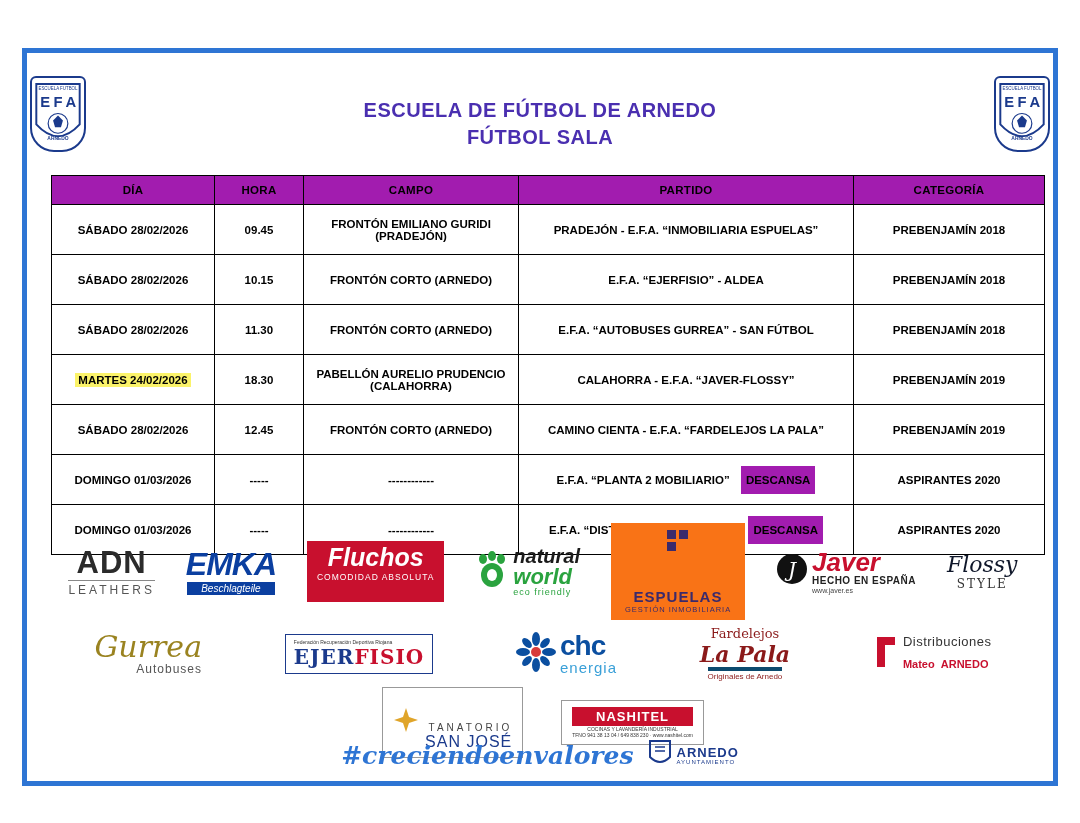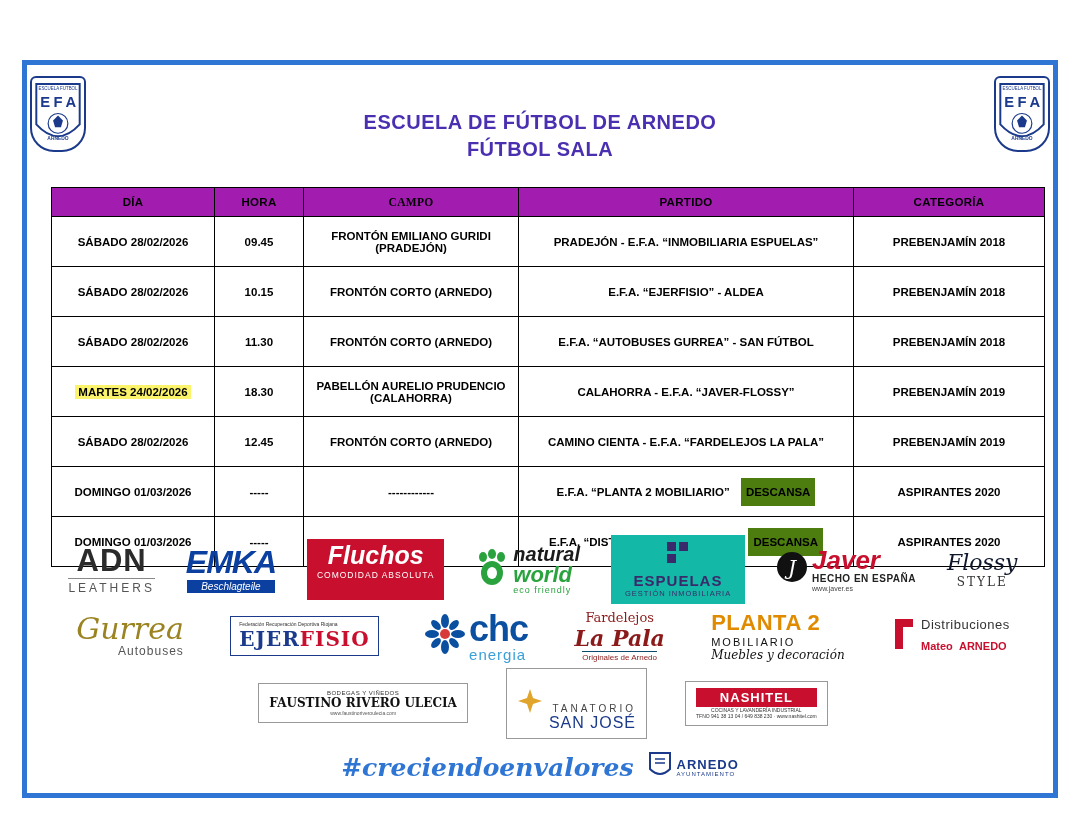--- a/index.html
+++ b/index.html
@@ -17,21 +17,21 @@
     position: relative;
     width: 1080px;
     height: 823px;
     background: #ffffff;
     box-sizing: border-box;
   }
   
   .frame {
     position: absolute;
     left: 22px;
-    top: 60px;
+    top: 48px;
     width: 1036px;
     height: 738px;
     border: 5px solid #2e75d4;
     box-sizing: border-box;
   }
   .frame-inner {
     position: absolute;
     left: 0; top: 0; right: 0; bottom: 0;
     background: #ffffff;
   }
@@ -105,29 +105,29 @@
     font-size: 11.5px;
     letter-spacing: 0.3px;
   }
   table.sched td {
     height: 45px;
     font-weight: bold;
     padding: 2px 4px;
   }
   .col-dia { width: 160px; }
   .col-hora { width: 86px; }
-  .col-campo { width: 212px; font-family: Liberation Serif, serif; }
+  .col-campo { width: 212px; }
   .col-partido { width: 332px; }
   .col-cat { width: 188px; }
   .hl {
     background: #fbf36a;
     padding: 1px 3px;
   }
   .descansa {
-    background: #4d7c0f;
+    background: #a21caf;
     padding: 8px 5px;
     margin-left: 8px;
     display: inline-block;
   }
   .dashes { letter-spacing: 0px; }
 
   
   .sponsors {
     position: absolute;
     left: 26px;
@@ -204,22 +204,23 @@
   }
 
   .sp-nw { align-items: center; }
   .sp-nw .txt { text-align: left; line-height: 1; margin-left: 4px; }
   .sp-nw .l1 { font-size: 20px; color: #1b1b1b; font-weight: bold; font-style: italic;}
   .sp-nw .l2 { font-size: 22px; color: #2aa33f; font-weight: bold; font-style: italic; }
   .sp-nw .l3 { font-size: 9px; color: #2aa33f; letter-spacing: 1px; }
 
   .sp-espuelas {
     flex-direction: column;
-    background: #14b8a6;
+    background: #f97316;
     padding: 6px 14px;
+    gap: 28px;
   }
   .sp-espuelas .big {
     font-size: 15px;
     font-weight: bold;
     color: #3b2a6b;
     letter-spacing: 1px;
   }
   .sp-espuelas .small {
     font-size: 7.5px;
     color: #3b2a6b;
@@ -260,27 +261,27 @@
   .sp-ejer .big {
     font-size: 20px;
     font-weight: bold;
     color: #1b3a8c;
     font-family: "DejaVu Serif", serif;
     letter-spacing: 1px;
   }
   .sp-ejer .big span.red { color: #c8102e; }
 
   .sp-chc .txt { text-align: left; margin-left: 4px; line-height: 1; }
-  .sp-chc .big { font-size: 36px; font-weight: bold; color: #0b4fa0; letter-spacing: -1px; }
+  .sp-chc .big { font-size: 28px; font-weight: bold; color: #0b4fa0; letter-spacing: -1px; }
   .sp-chc .small { font-size: 15px; color: #3aa0d8; letter-spacing: 1px; }
 
   .sp-fardelejos { flex-direction: column; color: #8b1a1a; }
   .sp-fardelejos .l1 { font-size: 13px; font-family: "DejaVu Serif", serif; }
   .sp-fardelejos .l2 { font-size: 22px; font-family: "DejaVu Serif", serif; font-weight: bold; font-style: italic; }
-  .sp-fardelejos .l3 { font-size: 8px; border-top: 1px solid #0c4a6e; padding-top: 1px; }
+  .sp-fardelejos .l3 { font-size: 8px; border-top: 4px solid #0c4a6e; padding-top: 1px; }
 
   .sp-planta { flex-direction: column; align-items: flex-start; }
   .sp-planta .l1 { font-size: 22px; font-weight: bold; color: #111; letter-spacing: 0.5px; }
   .sp-planta .l1 span { color: #e08a00; }
   .sp-planta .l2 { font-size: 11px; color: #111; letter-spacing: 2px; }
   .sp-planta .l3 { font-size: 12px; color: #111; font-style: italic; font-family: "DejaVu Serif", serif; }
 
   .sp-mateo .txt { text-align: left; margin-left: 4px; line-height: 1.05; }
   .sp-mateo .l1 { font-size: 13px; color: #333; letter-spacing: 0.5px; }
   .sp-mateo .l2 { font-size: 22px; font-weight: bold; color: #111; }
@@ -529,51 +530,38 @@
               <div class="small">energia</div>
             </div>
           </div>
 
           <div class="sponsor sp-fardelejos">
             <div class="l1">Fardelejos</div>
             <div class="l2">La Pala</div>
             <div class="l3">Originales de Arnedo</div>
           </div>
 
-          <div class="sponsor sp-planta">
-            <div class="l1">
-              <span>PLANTA</span>
-              <span>2</span>
-            </div>
-            <div class="l2">MOBILIARIO</div>
-            <div class="l3">Muebles y decoración</div>
-          </div>
 
           <div class="sponsor sp-mateo">
             <span>
               <svg width="26" height="34" viewBox="0 0 26 34">
                 <path d="M4 2 L22 2 L22 10 L12 10 L12 32 L4 32 Z" fill="#c8102e"></path>
               </svg>
             </span>
             <div class="txt">
               <div class="l1">Distribuciones</div>
               <div class="l2">
                 <span>Mateo</span>
                 <span>ARNEDO</span>
               </div>
             </div>
           </div>
         </div>
 
         <div class="sponsor-row-small">
-          <div class="sp-box sp-faustino">
-            <div class="l1">BODEGAS Y VIÑEDOS</div>
-            <div class="l2">FAUSTINO RIVERO ULECIA</div>
-            <div class="l3">www.faustinoriveroulecia.com</div>
-          </div>
 
           <div class="sp-box sp-sanjose">
             <span>
               <svg width="26" height="26" viewBox="0 0 26 26">
                 <path d="M13 1 L16 10 L25 13 L16 16 L13 25 L10 16 L1 13 L10 10 Z" fill="#e0a52a"></path>
               </svg>
             </span>
             <div class="txt">
               <div class="l1">TANATORIO</div>
               <div class="l2">SAN JOSÉ</div>

